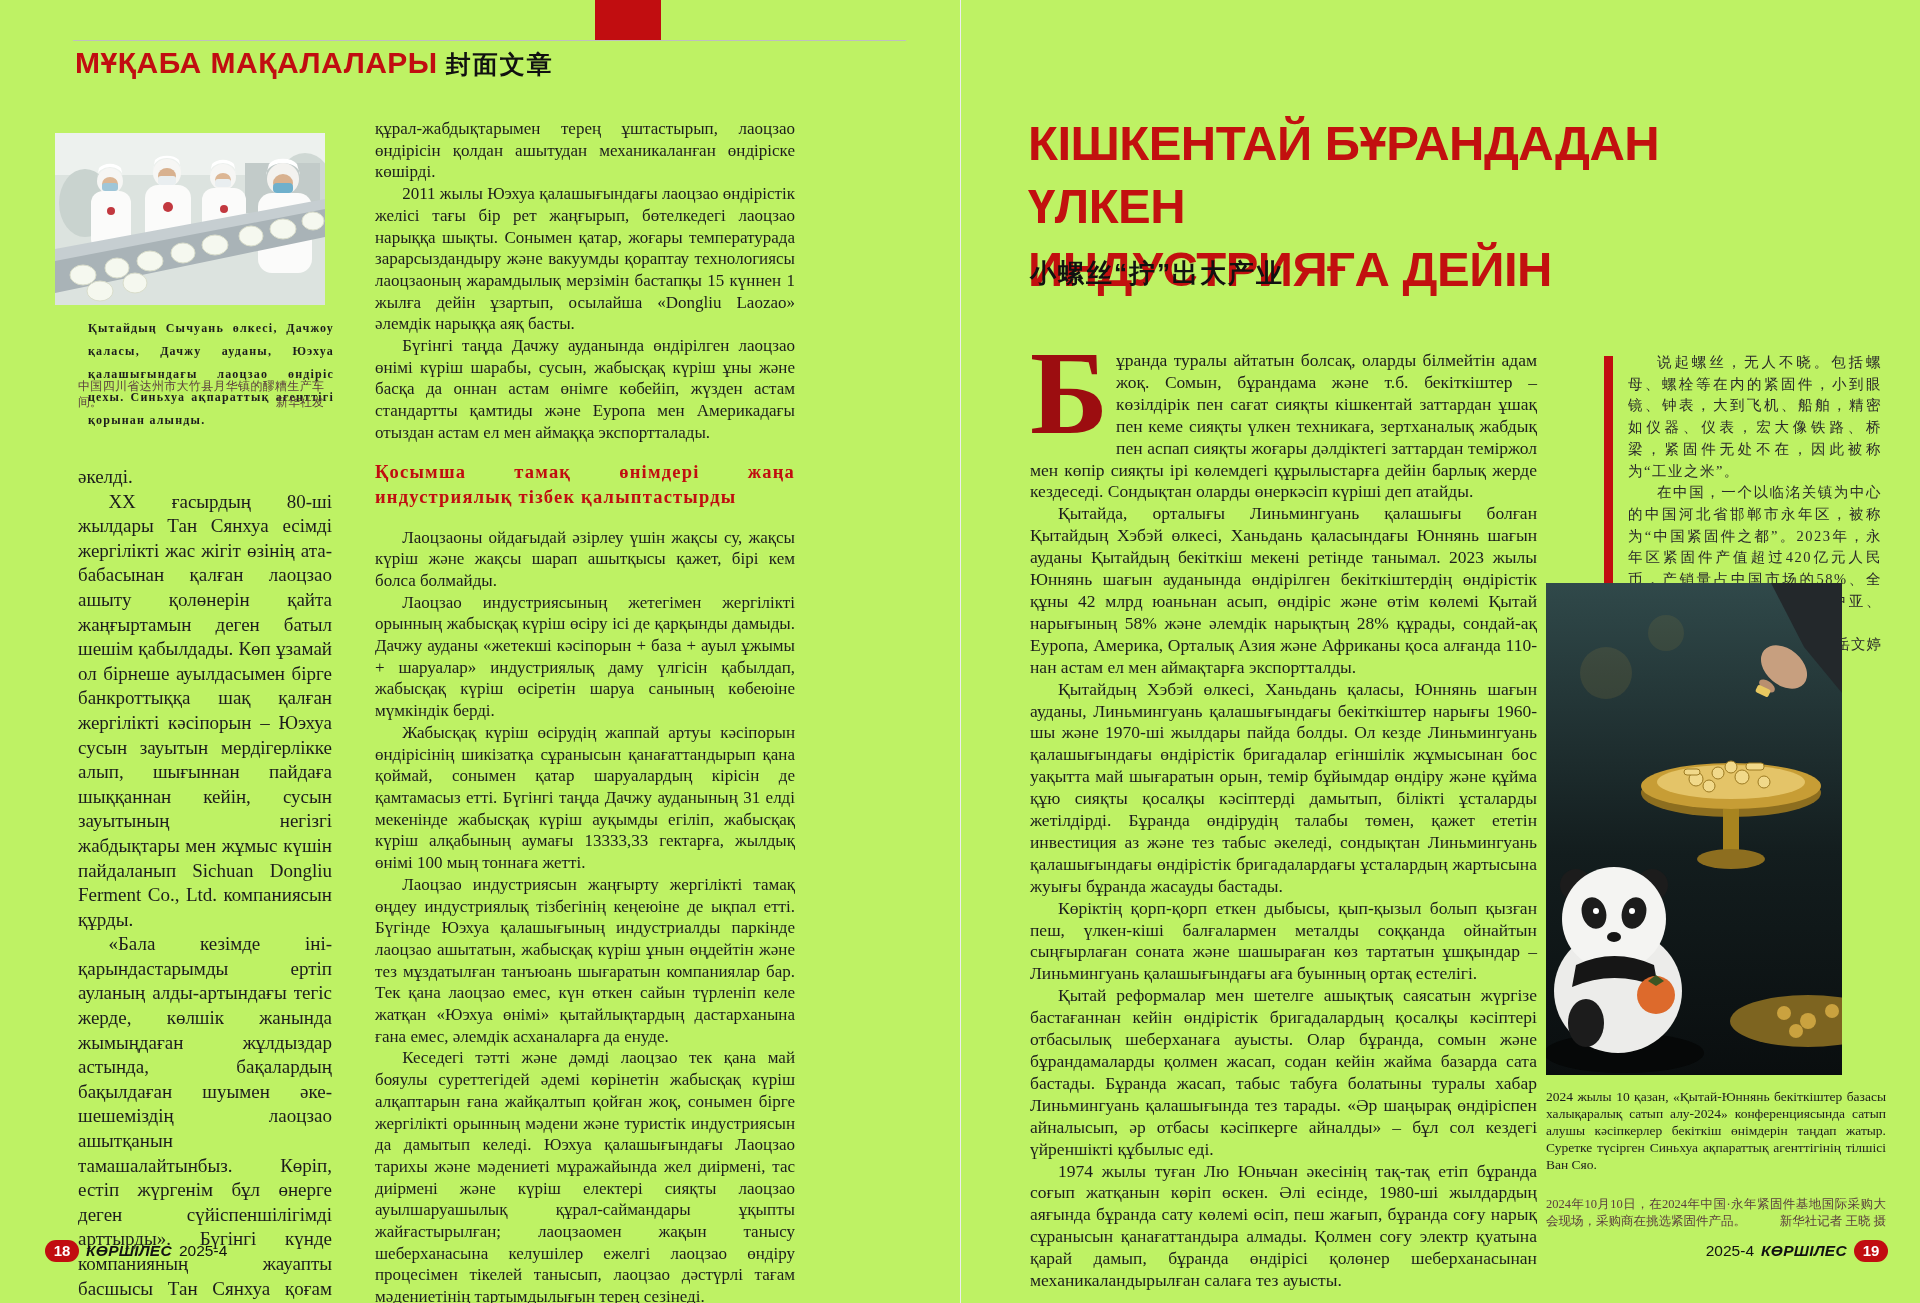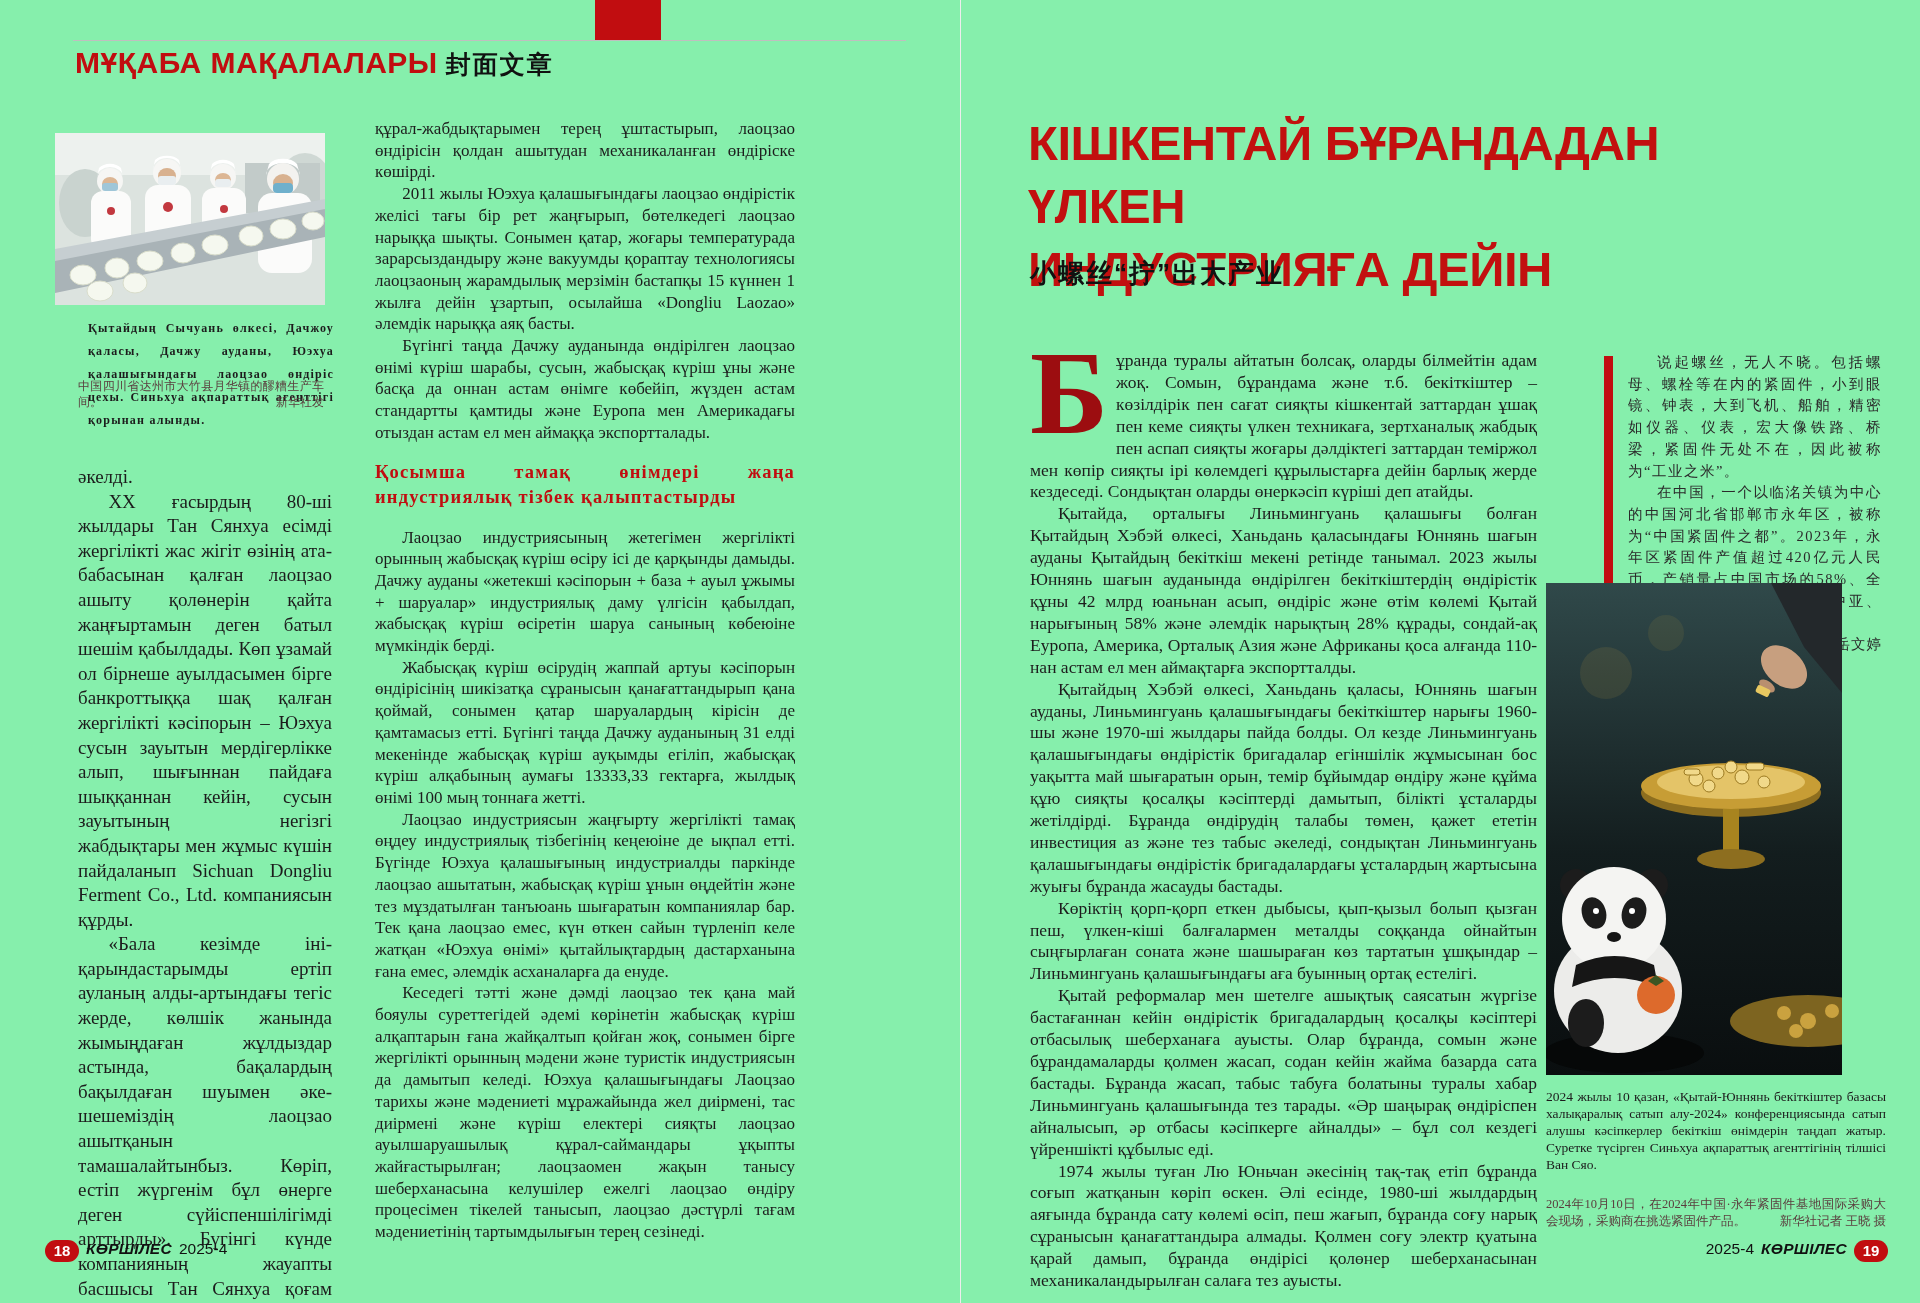--- a/index.html
+++ b/index.html
@@ -1,16 +1,16 @@
 <!DOCTYPE html>
 <html><head>
 <meta charset="utf-8">
 <style>
   html,body{margin:0;padding:0;background:#ffffff;}
-  .sheet{position:relative;width:1920px;height:1303px;background:#86efac;overflow:hidden;
+  .sheet{position:relative;width:1920px;height:1303px;background:#bef264;overflow:hidden;
          font-family:"Liberation Serif","DejaVu Serif",serif;color:#1c1c1c;}
   .abs{position:absolute;}
 
   
   .hdr-rule{left:73px;top:40px;width:833px;height:1px;background:#bfbfbf;}
   .hdr-block{left:595px;top:0;width:66px;height:40px;background:#c10d10;}
   .hdr-title{left:75px;top:46px;font-family:"Liberation Sans","DejaVu Sans",sans-serif;
              font-weight:bold;font-size:30px;color:#c10d10;letter-spacing:.5px;white-space:nowrap;}
   .hdr-title .zh{color:#111;font-size:25px;font-weight:600;margin-left:8px;letter-spacing:2px;}
 
@@ -25,21 +25,21 @@
   .cap-zh-l .credit{float:right;}
 
   .col1{left:78px;top:465px;width:254px;font-size:19px;line-height:24.6px;text-align:justify;}
   .col2{left:375px;top:118px;width:420px;font-size:17px;line-height:21.7px;text-align:justify;}
   .col1 p,.col2 p{margin:0;}
   .ind{text-indent:1.6em;}
   .subhead{color:#c10d10;font-weight:bold;font-size:18.5px;line-height:25px;
            letter-spacing:1.2px;margin:16px 0 17px 0 !important;text-align:justify;}
 
   .footer{top:1240px;font-family:"Liberation Sans","DejaVu Sans",sans-serif;font-size:15.5px;
-          color:#111;display:flex;align-items:flex-start;gap:7px;}
+          color:#111;display:flex;align-items:center;gap:7px;}
   .footer-l{left:45px;}
   .footer-r{right:32px;}
   .pgbadge{display:inline-block;min-width:34px;height:22px;border-radius:11px;background:#c10d10;
            color:#fff;font-weight:bold;text-align:center;line-height:22px;font-size:15px;}
   .mag{font-weight:bold;letter-spacing:.3px;font-style:italic;}
 
   
   .r-title{left:1028px;top:112px;width:760px;font-family:"Liberation Sans","DejaVu Sans",sans-serif;
            font-weight:800;font-size:49px;line-height:63px;color:#c2100f;letter-spacing:-.5px;}
   .r-sub{left:1030px;top:256px;font-size:26px;font-weight:bold;color:#111;
@@ -139,20 +139,21 @@
     <p class="ind">ХХ ғасырдың 80-ші жылдары Тан Сянхуа есімді жергілікті жас жігіт өзінің ата-бабасынан қалған лаоцзао ашыту қолөнерін қайта жаңғыртамын деген батыл шешім қабылдады. Көп ұзамай ол бірнеше ауылдасымен бірге банкроттыққа шақ қалған жергілікті кәсіпорын – Юэхуа сусын зауытын мердігерлікке алып, шығыннан пайдаға шыққаннан кейін, сусын зауытының негізгі жабдықтары мен жұмыс күшін пайдаланып Sichuan Dongliu Ferment Co., Ltd. компаниясын құрды.</p>
     <p class="ind">«Бала кезімде іні-қарындастарымды ертіп ауланың алды-артындағы тегіс жерде, көлшік жанында жымыңдаған жұлдыздар астында, бақалардың бақылдаған шуымен әке-шешеміздің лаоцзао ашытқанын тамашалайтынбыз. Көріп, естіп жүргенім бұл өнерге деген сүйіспеншілігімді арттырды». Бүгінгі күнде компанияның жауапты басшысы Тан Сянхуа қоғам қаншалықты заманауиланғанымен, ата-баба дәстүрін жоғалтуға болмайтынын, компания шарап ашытқысын жасау және ашыту процесінде әлі де дәстүрлі дағдыларды ұстанып, лаоцзаоның сол баяғы дәмін сақтауға кепілдік бергенін айтады.</p>
 
   </div>
 
   <div class="abs col2">
     <p>құрал-жабдықтарымен терең ұштастырып, лаоцзао өндірісін қолдан ашытудан механикаланған өндіріске көшірді.</p>
     <p class="ind">2011 жылы Юэхуа қалашығындағы лаоцзао өндірістік желісі тағы бір рет жаңғырып, бөтелкедегі лаоцзао нарыққа шықты. Сонымен қатар, жоғары температурада зарарсыздандыру және вакуумды қораптау технологиясы лаоцзаоның жарамдылық мерзімін бастапқы 15 күннен 1 жылға дейін ұзартып, осылайша «Dongliu Laozao» әлемдік нарыққа аяқ басты.</p>
     <p class="ind">Бүгінгі таңда Дачжу ауданында өндірілген лаоцзао өнімі күріш шарабы, сусын, жабысқақ күріш ұны және басқа да оннан астам өнімге көбейіп, жүзден астам стандартты қамтиды және Еуропа мен Америкадағы отыздан астам ел мен аймаққа экспортталады.</p>
     <p class="subhead">Қосымша тамақ өнімдері жаңа индустриялық тізбек қалыптастырды</p>
+    <p class="ind">Лаоцзаоны ойдағыдай әзірлеу үшін жақсы су, жақсы күріш және жақсы шарап ашытқысы қажет, бірі кем болса болмайды.</p>
     <p class="ind">Лаоцзао индустриясының жетегімен жергілікті орынның жабысқақ күріш өсіру ісі де қарқынды дамыды. Дачжу ауданы «жетекші кәсіпорын + база + ауыл ұжымы + шаруалар» индустриялық даму үлгісін қабылдап, жабысқақ күріш өсіретін шаруа санының көбеюіне мүмкіндік берді.</p>
     <p class="ind">Жабысқақ күріш өсірудің жаппай артуы кәсіпорын өндірісінің шикізатқа сұранысын қанағаттандырып қана қоймай, сонымен қатар шаруалардың кірісін де қамтамасыз етті. Бүгінгі таңда Дачжу ауданының 31 елді мекенінде жабысқақ күріш ауқымды егіліп, жабысқақ күріш алқабының аумағы 13333,33 гектарға, жылдық өнімі 100 мың тоннаға жетті.</p>
     <p class="ind">Лаоцзао индустриясын жаңғырту жергілікті тамақ өңдеу индустриялық тізбегінің кеңеюіне де ықпал етті. Бүгінде Юэхуа қалашығының индустриалды паркінде лаоцзао ашытатын, жабысқақ күріш ұнын өңдейтін және тез мұздатылған танъюань шығаратын компаниялар бар. Тек қана лаоцзао емес, күн өткен сайын түрленіп келе жатқан «Юэхуа өнімі» қытайлықтардың дастарханына ғана емес, әлемдік асханаларға да енуде.</p>
     <p class="ind">Кеседегі тәтті және дәмді лаоцзао тек қана май бояулы суреттегідей әдемі көрінетін жабысқақ күріш алқаптарын ғана жайқалтып қойған жоқ, сонымен бірге жергілікті орынның мәдени және туристік индустриясын да дамытып келеді. Юэхуа қалашығындағы Лаоцзао тарихы және мәдениеті мұражайында жел диірмені, тас диірмені және күріш електері сияқты лаоцзао ауылшаруашылық құрал-саймандары ұқыпты жайғастырылған; лаоцзаомен жақын танысу шеберханасына келушілер ежелгі лаоцзао өндіру процесімен тікелей танысып, лаоцзао дәстүрлі тағам мәдениетінің тартымдылығын терең сезінеді.</p>
 
   </div>
 
   <div class="abs footer footer-l">
     <span class="pgbadge">18</span>
     <span class="mag">КӨРШІЛЕС</span>

